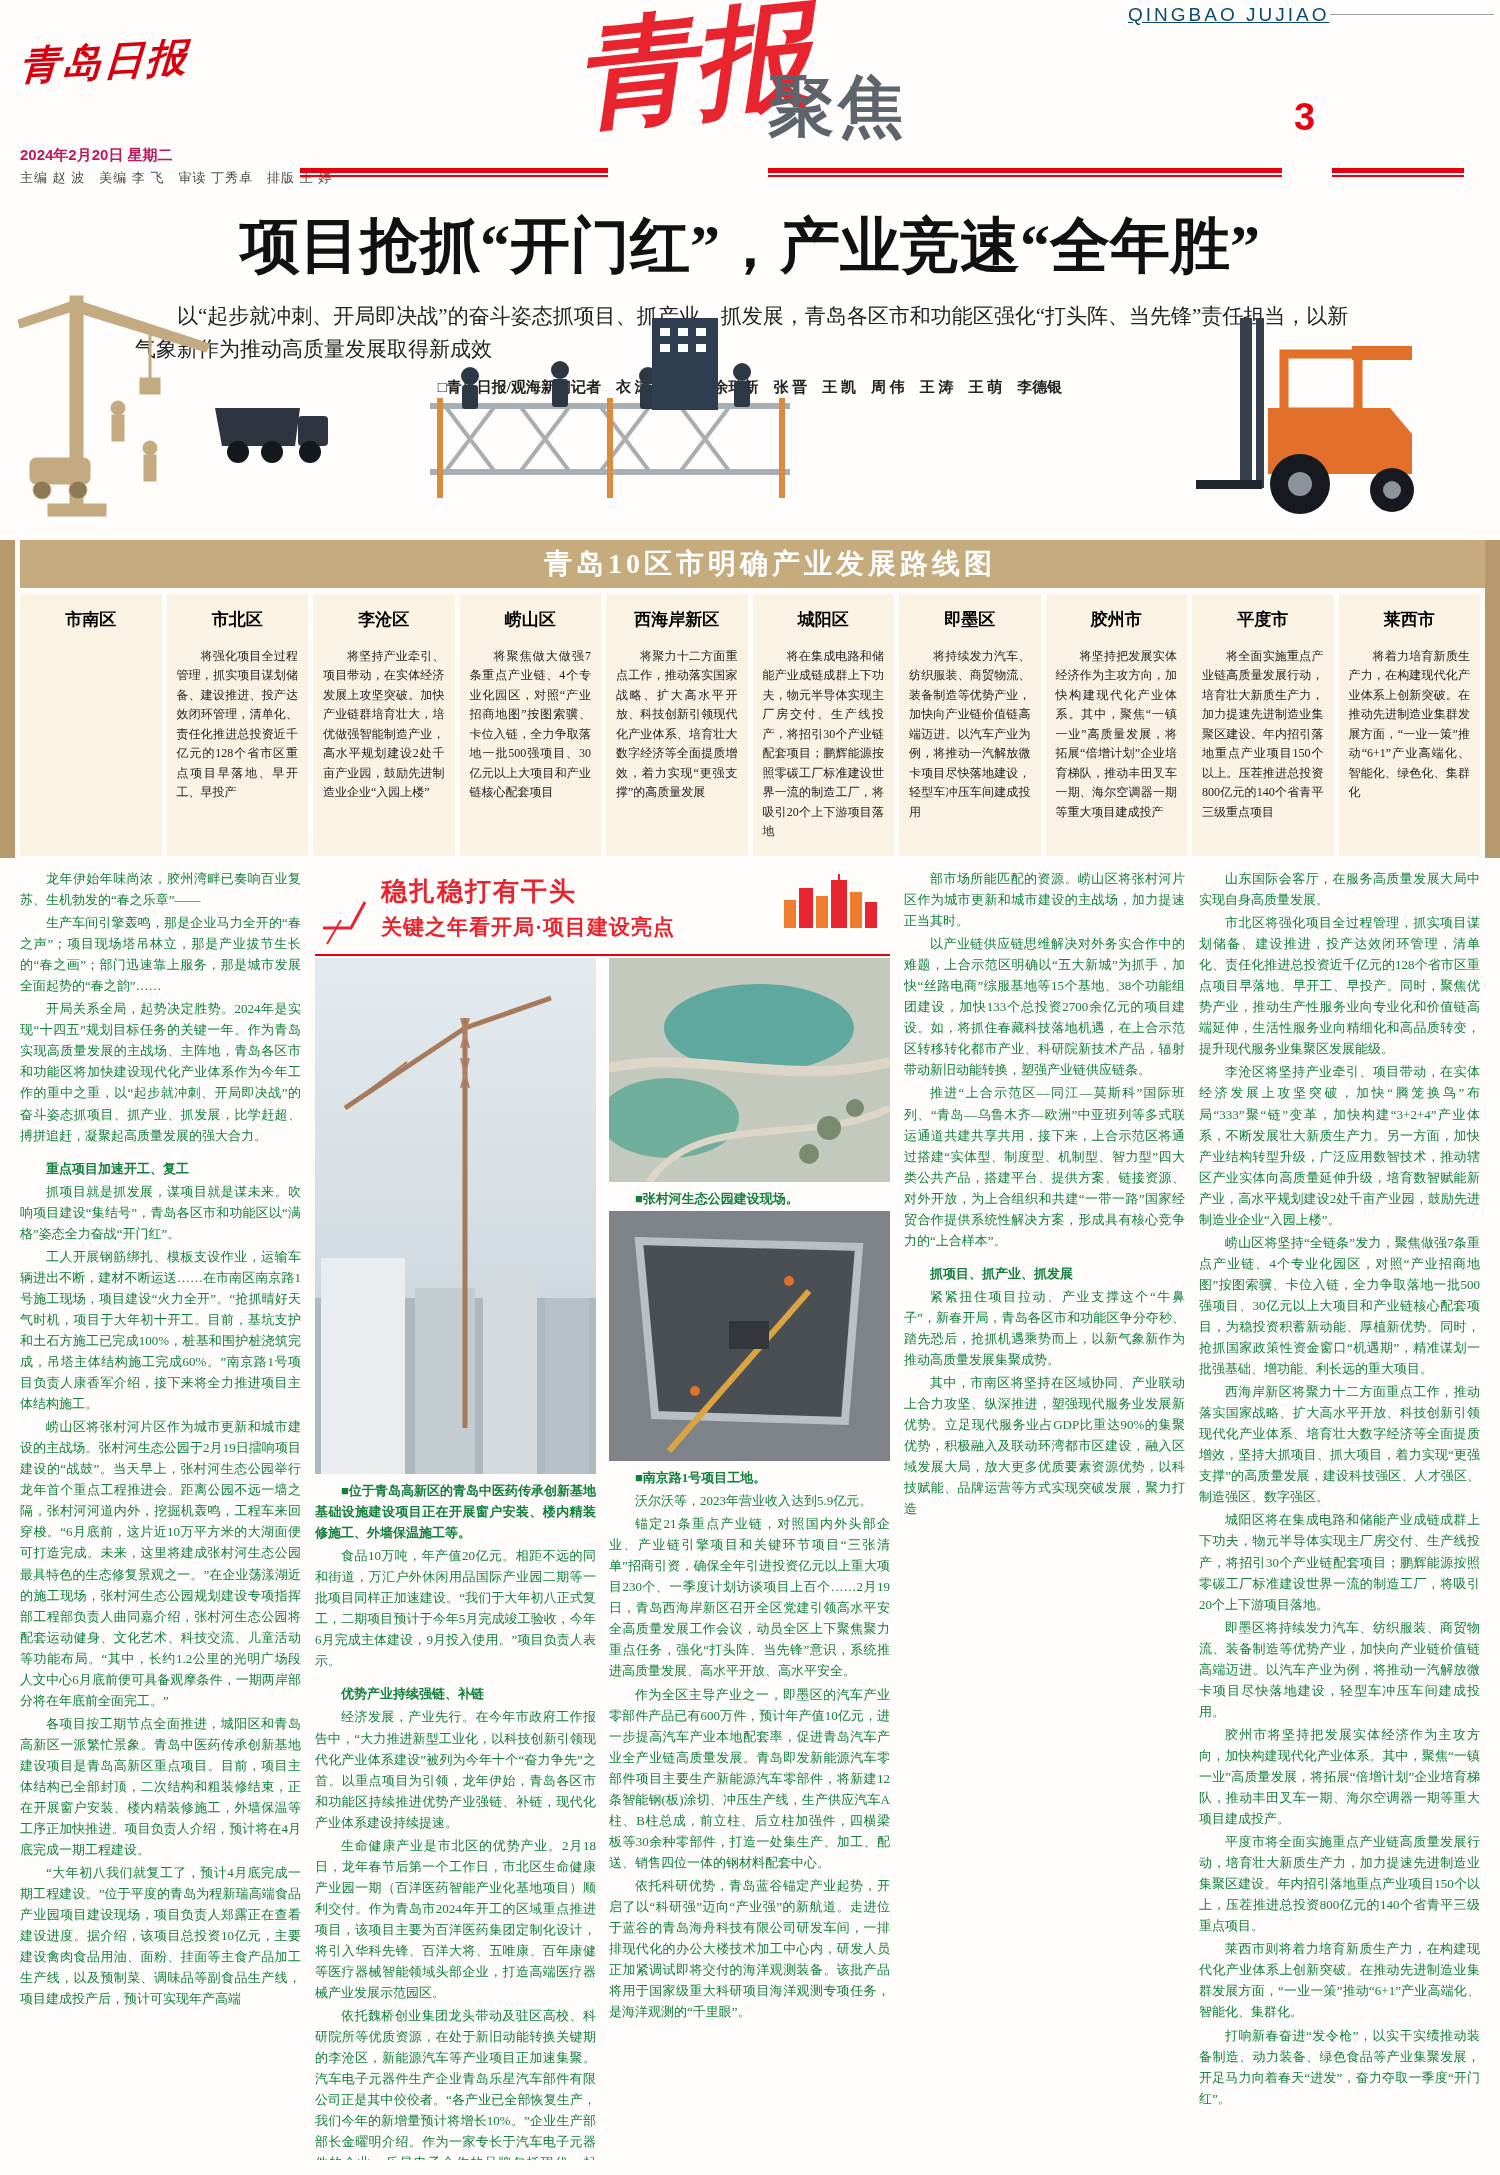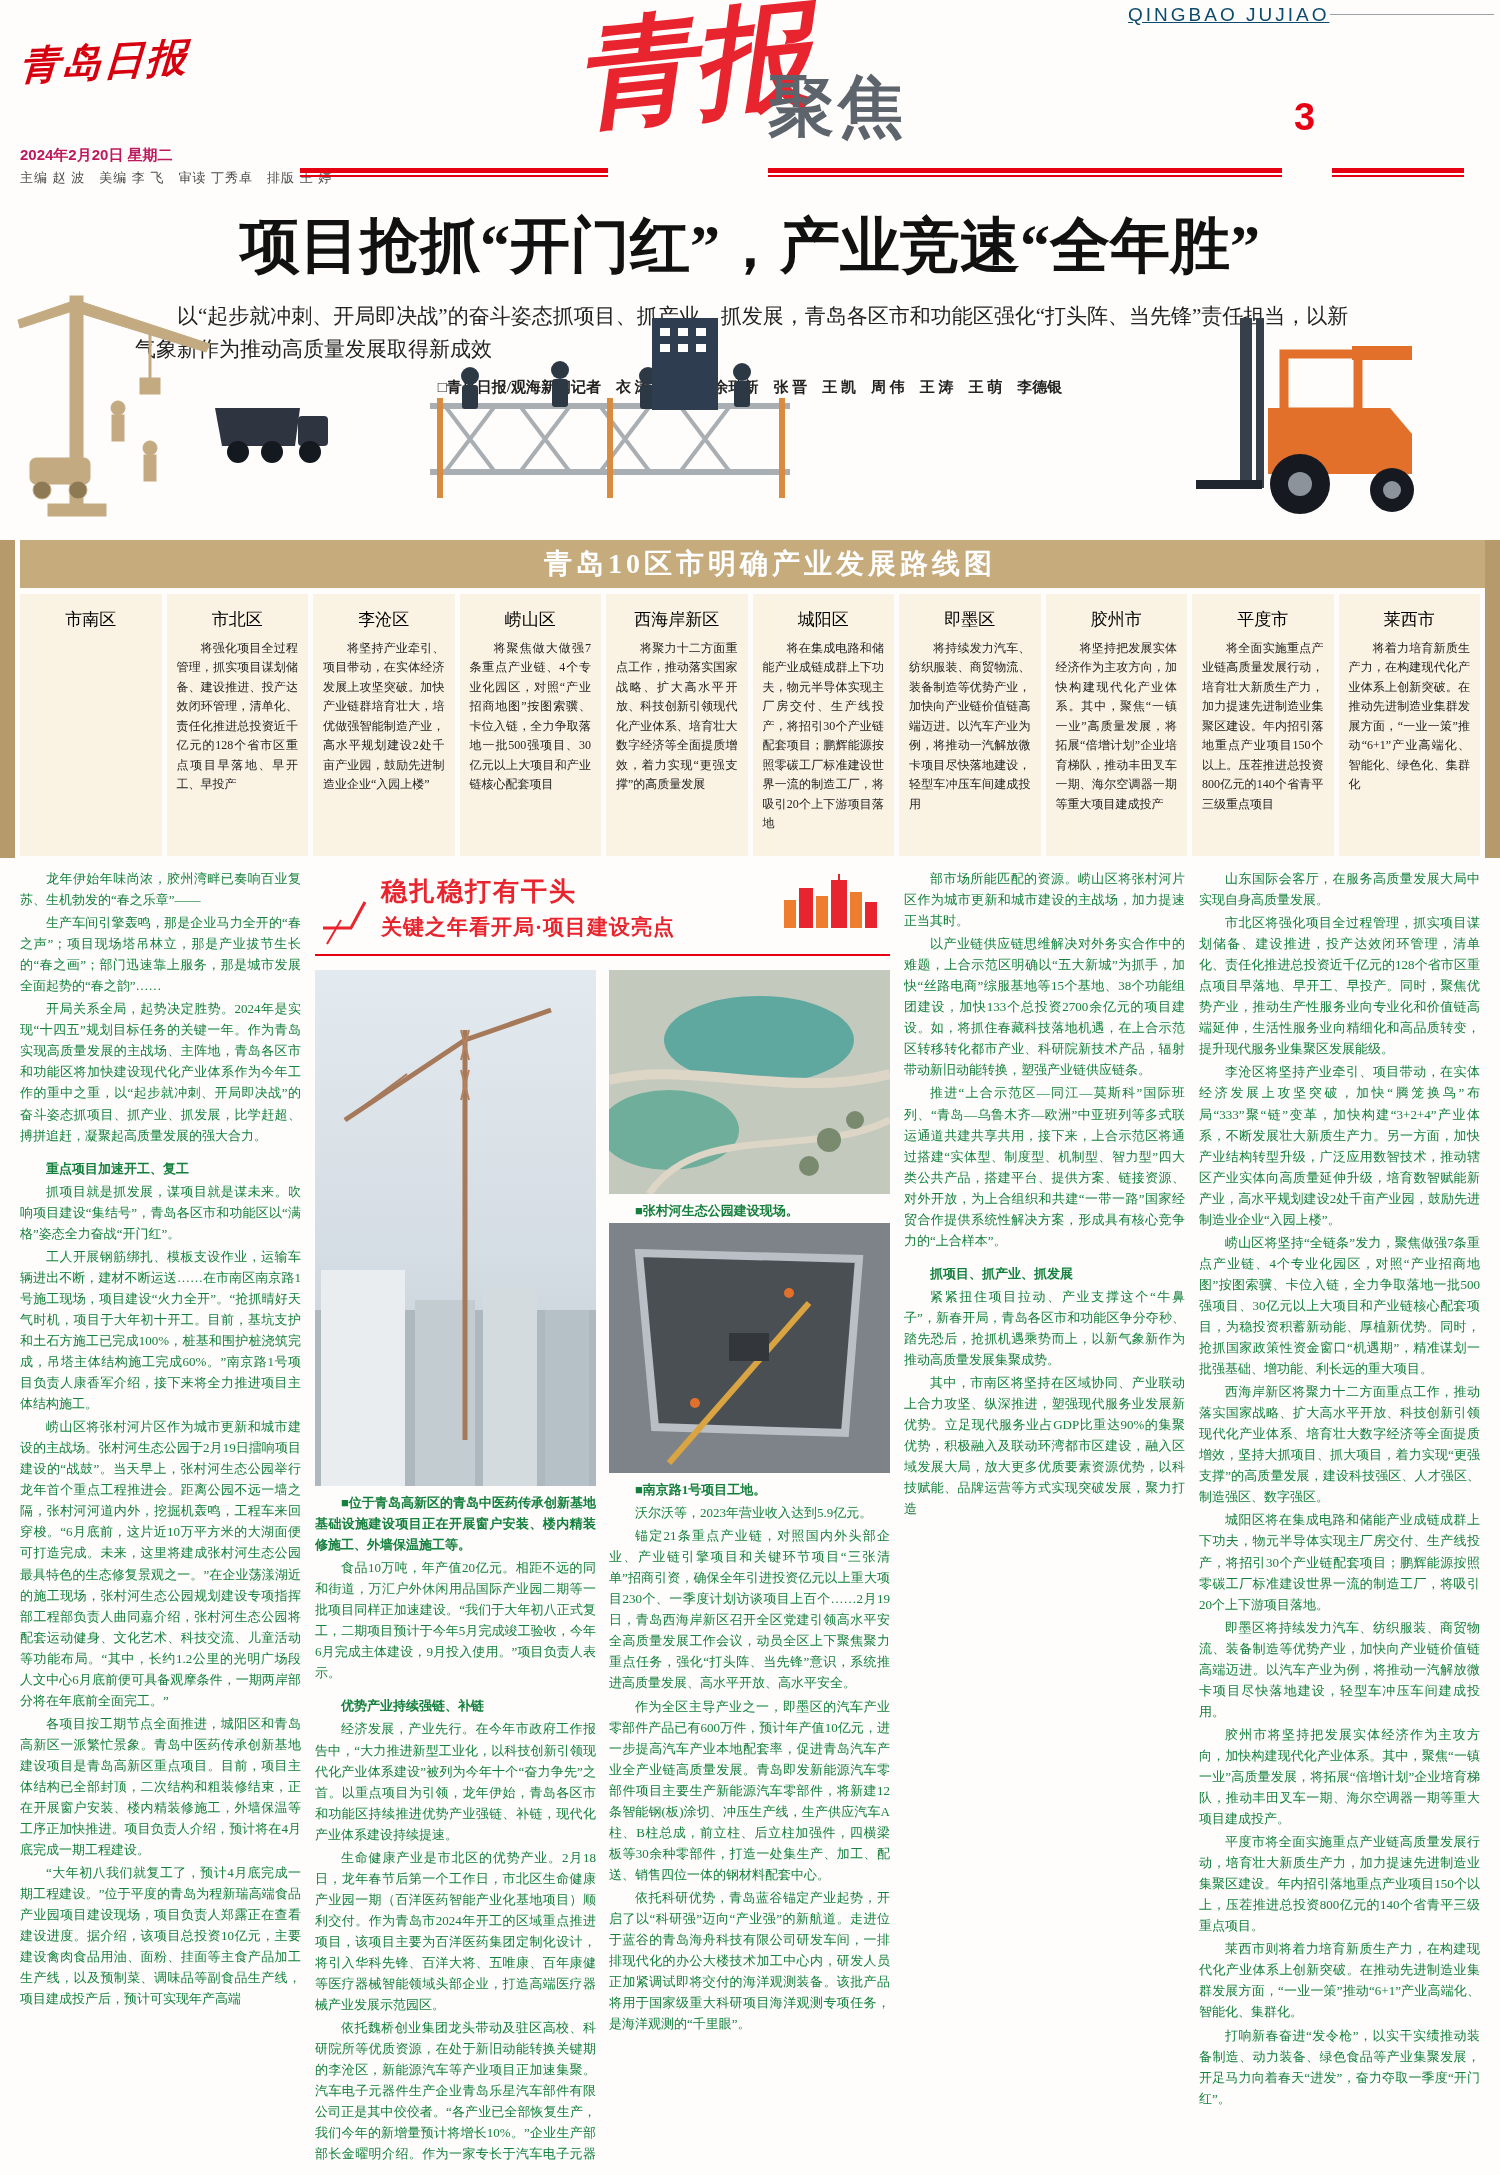--- a/index.html
+++ b/index.html
@@ -29,33 +29,33 @@
 
   
   .illus { position:absolute; left:0; top:258px; width:1500px; height:282px; }
 
   
   .banner { position:absolute; left:0; top:540px; width:1500px; height:48px; background:#c6ab7d;
             color:#fff; text-align:center; font-size:28px; font-weight:900; line-height:48px; letter-spacing:4px;margin-left:20px;}
   .side-bar { position:absolute; top:540px; width:15px; height:318px; background:#b79a6b; }
   .cards { position:absolute; left:20px; top:594px; width:1460px; height:262px; display:flex; gap:5px; }
   .card { flex:1; background:#faf3e3; padding:14px 10px 8px; overflow:hidden; }
-  .card-title { text-align:center; font-size:17px; font-weight:400; color:#000; margin-bottom:8px; }
+  .card-title { text-align:center; font-size:17px; font-weight:700; color:#000; margin-bottom:16px; }
   .card-text { font-size:12px; line-height:1.62; text-align:justify; text-indent:2em; color:#222; }
 
   
   .article { position:absolute; left:20px; top:868px; width:1460px; height:1292px; display:flex; gap:14px; }
   .col { overflow:hidden; }
   .c1,.c4,.c5 { width:281px; height:1292px; }
   .mid { width:575px; height:1292px; }
   .article p { font-size:13px; line-height:1.62; text-align:justify; text-indent:2em; margin-bottom:2px; color:#15803d;}
   .subhead { font-size:17px; font-weight:900; color:#000; margin:12px 0 8px; text-indent:0; }
 
   
-  .callout { position:relative; height:88px; padding-left:66px; padding-top:6px; border-bottom:2px solid #e60012; margin-bottom:14px;}
+  .callout { position:relative; height:88px; padding-left:66px; padding-top:6px; border-bottom:2px solid #e60012; margin-bottom:2px;}
   .callout .kicker { font-size:26px; font-weight:900; color:#e8242e; letter-spacing:2px; }
   .callout .title  { font-size:21px; font-weight:900; color:#e8242e; letter-spacing:1px; margin-top:4px;}
   .callout svg.deco { position:absolute; left:6px; top:26px; }
   .callout svg.sky  { position:absolute; right:4px; top:6px; }
 
   .photo-row { display:flex; gap:13px; }
   .pcol { width:281px; }
   .photo { position:relative; width:281px; overflow:hidden; background:#cfd8de; }
   .caption { font-size:12.5px; font-weight:700; line-height:1.5; color:#111; margin:6px 0 8px; }
   .cap-right { text-align:right; }

